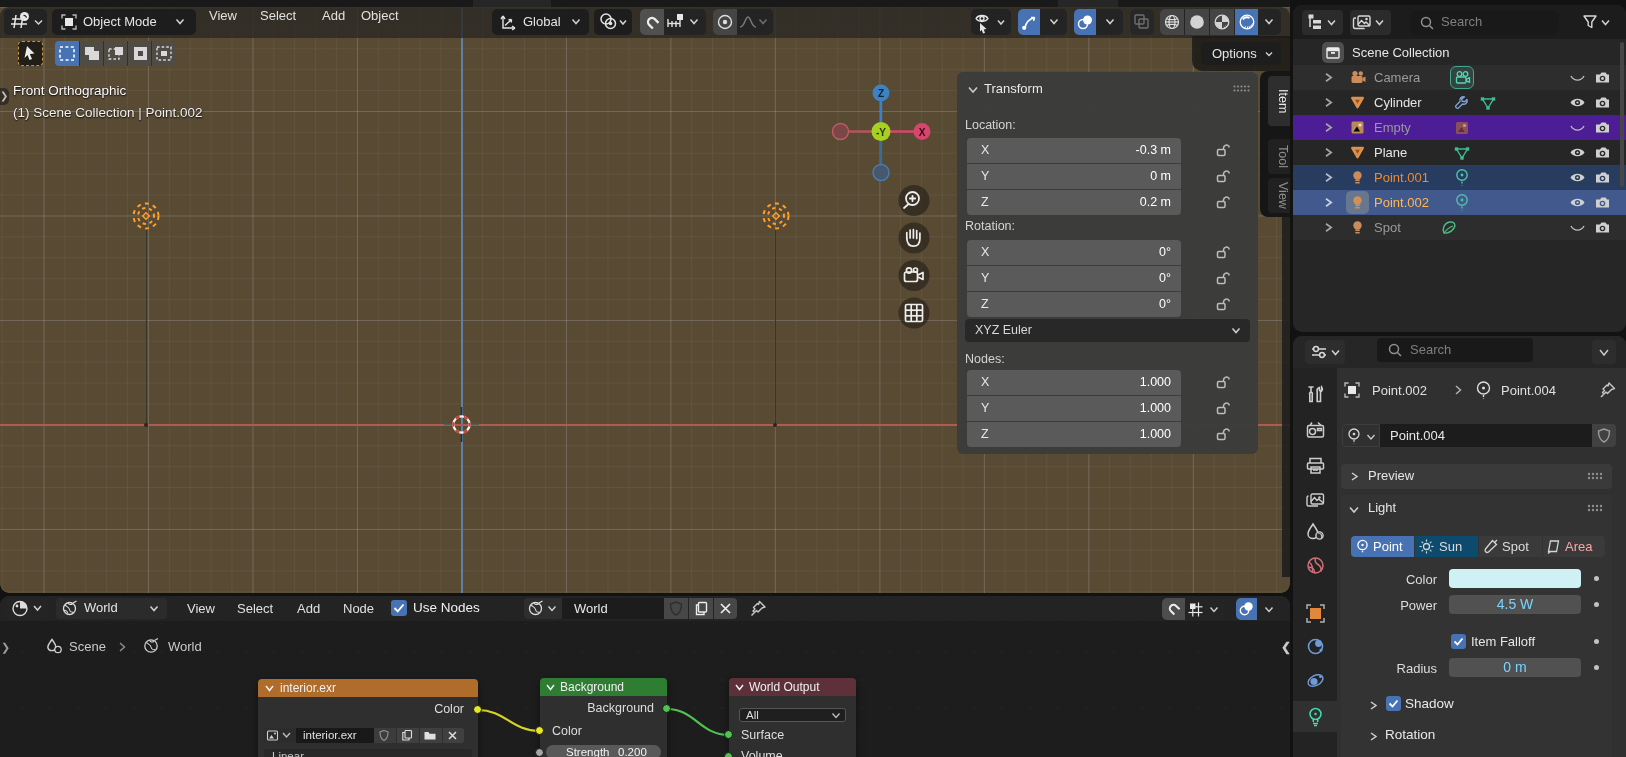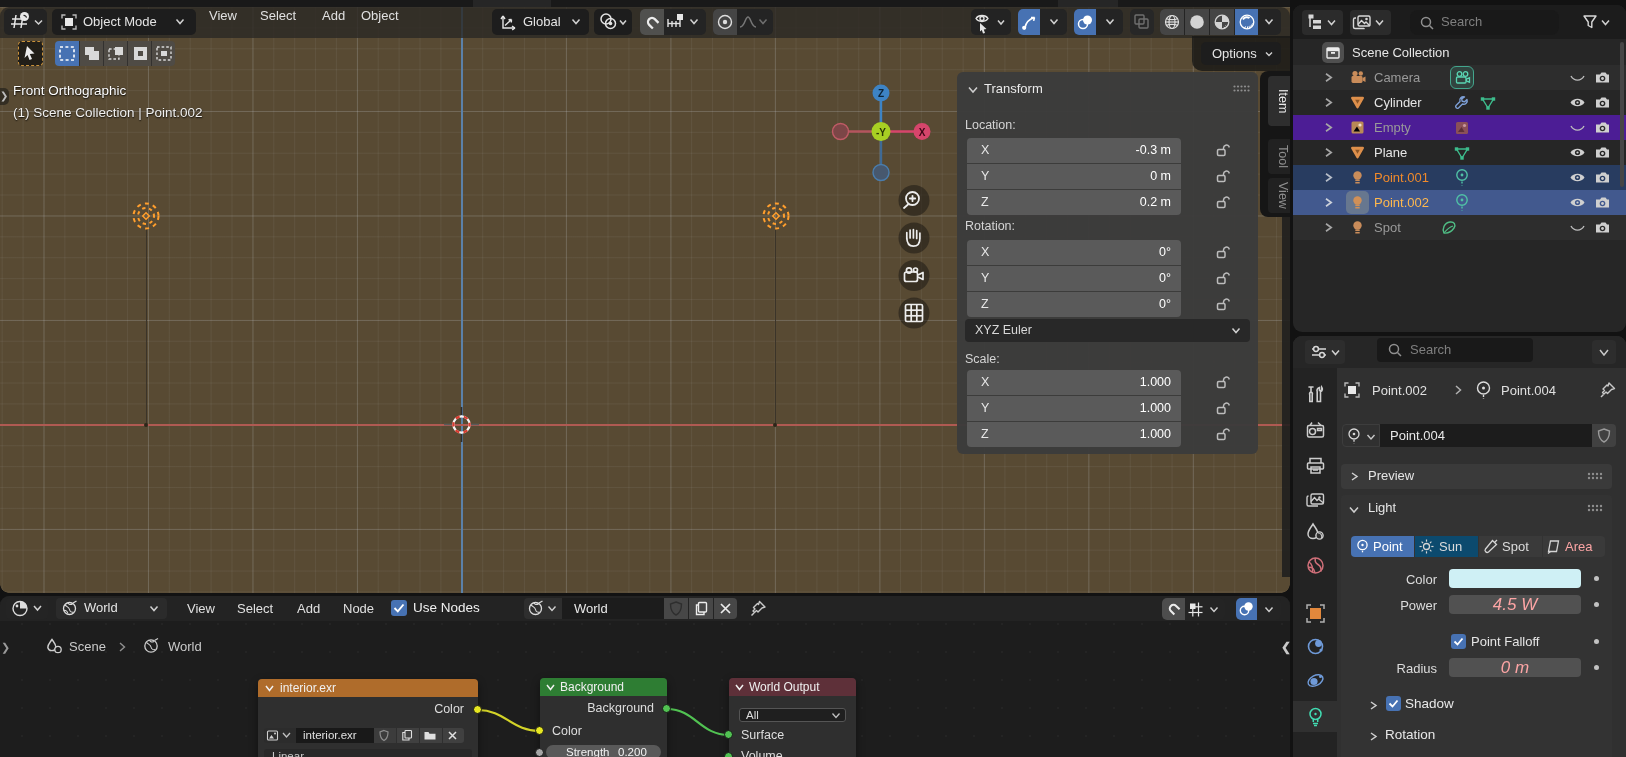--- a/index.html
+++ b/index.html
@@ -67,21 +67,21 @@
   #outliner { position:absolute; left:1293px; top:5px; width:333px; height:327px; background:#262626; border-radius:9px; overflow:hidden; }
   #outhead { position:absolute; left:0; top:0; width:333px; height:34px; background:#1c1c1c; }
   .orow { position:absolute; left:0; width:333px; height:25px; }
   .orow .nm { position:absolute; top:5px; font-size:13px; }
 
   
   #props { position:absolute; left:1293px; top:336px; width:333px; height:421px; background:#303030; border-radius:9px 9px 0 0; overflow:hidden; }
   #ptabs { position:absolute; left:0; top:0; width:44px; height:421px; background:#232323; }
   #phead { position:absolute; left:0px; top:0; width:333px; height:32px; background:#262626; }
   .prow-label { position:absolute; color:#dcdcdc; font-size:13px; text-align:right; }
-  .pfield { position:absolute; background:#515151; border-radius:4px; color:#fca5a5; font-size:17px; text-align:center;font-style:italic; }
+  .pfield { position:absolute; background:#515151; border-radius:4px; color:#7dd3fc; font-size:14px; text-align:center; }
   .pdot { position:absolute; left:301px; width:5px; height:5px; border-radius:3px; background:#c2c2c2; }
 
   
   #nodes { position:absolute; left:0; top:596px; width:1290px; height:161px; background:#1d1d1d; border-radius:9px 9px 0 0;
     background-image:radial-gradient(circle, #242424 1px, transparent 1.4px);
     background-size:28px 28px; background-position:8px 14px; }
   #nhead { position:absolute; left:0; top:0; width:1290px; height:25px; background:#232323; border-radius:9px 9px 0 0; }
   .node { position:absolute; border-radius:5px; box-shadow:0 3px 8px rgba(0,0,0,0.45); background:rgba(48,48,48,0.98); }
   .nhdr { height:18px; border-radius:4px 4px 0 0; color:#f0f0f0; font-size:12px; line-height:18px; padding-left:22px; position:relative; }
   .sock { position:absolute; width:9px; height:9px; border-radius:5px; border:1px solid #171717; }
@@ -436,21 +436,21 @@
     </div>
   <div class="tfield" style="top:292px;border-radius:0 0 4px 4px;">
       <span class="fx">Z</span>
       <span class="fv">0°</span>
     </div>
   <div id="euler">XYZ Euler
     <svg class="abs" style="right:8px;top:7px;" width="12" height="10" viewBox="0 0 12 10">
         <path d="M2.5 2.5 L6 6.5 L9.5 2.5" stroke="#d0d0d0" stroke-width="1.5" fill="none"></path>
       </svg>
   </div>
-  <div class="tp-label" style="top:352px;">Scale:</div>
+  <div class="tp-label" style="top:352px;">Nodes:</div>
   <div class="tfield" style="top:370px;border-radius:4px 4px 0 0;">
       <span class="fx">X</span>
       <span class="fv">1.000</span>
     </div>
   <div class="tfield" style="top:396px;">
       <span class="fx">Y</span>
       <span class="fv">1.000</span>
     </div>
   <div class="tfield" style="top:422px;border-radius:0 0 4px 4px;">
       <span class="fx">Z</span>
@@ -973,21 +973,21 @@
   <div class="pdot" style="top:240px;"></div>
   <div class="prow-label" style="left:60px;top:262px;width:84px;">Power</div>
   <div class="pfield" style="left:156px;top:259px;width:132px;height:19px;line-height:19px;">4.5 W</div>
   <div class="pdot" style="top:266px;"></div>
 
   <div class="abs" style="left:158px;top:298px;width:15px;height:15px;background:#4772b3;border-radius:3px;">
     <svg width="15" height="15" viewBox="0 0 15 15">
         <path d="M3.5 7.5 L6.5 10.5 L11.5 4.5" stroke="#fff" stroke-width="1.8" fill="none"></path>
       </svg>
   </div>
-  <span class="abs" style="left:178px;top:298px;font-size:13px;color:#e5e5e5;">Point Falloff</span>
+  <span class="abs" style="left:178px;top:298px;font-size:13px;color:#e5e5e5;">Item Falloff</span>
   <div class="pdot" style="top:303px;"></div>
 
   <div class="prow-label" style="left:60px;top:325px;width:84px;">Radius</div>
   <div class="pfield" style="left:156px;top:322px;width:132px;height:19px;line-height:19px;">0 m</div>
   <div class="pdot" style="top:329px;"></div>
 
   <svg class="abs" style="left:75px;top:364px;" width="11" height="11" viewBox="0 0 11 11">
       <path d="M3 2 L8 5.5 L3 9" stroke="#cfcfcf" stroke-width="1.5" fill="none"></path>
     </svg>
   <div class="abs" style="left:93px;top:360px;width:15px;height:15px;background:#4772b3;border-radius:3px;">

